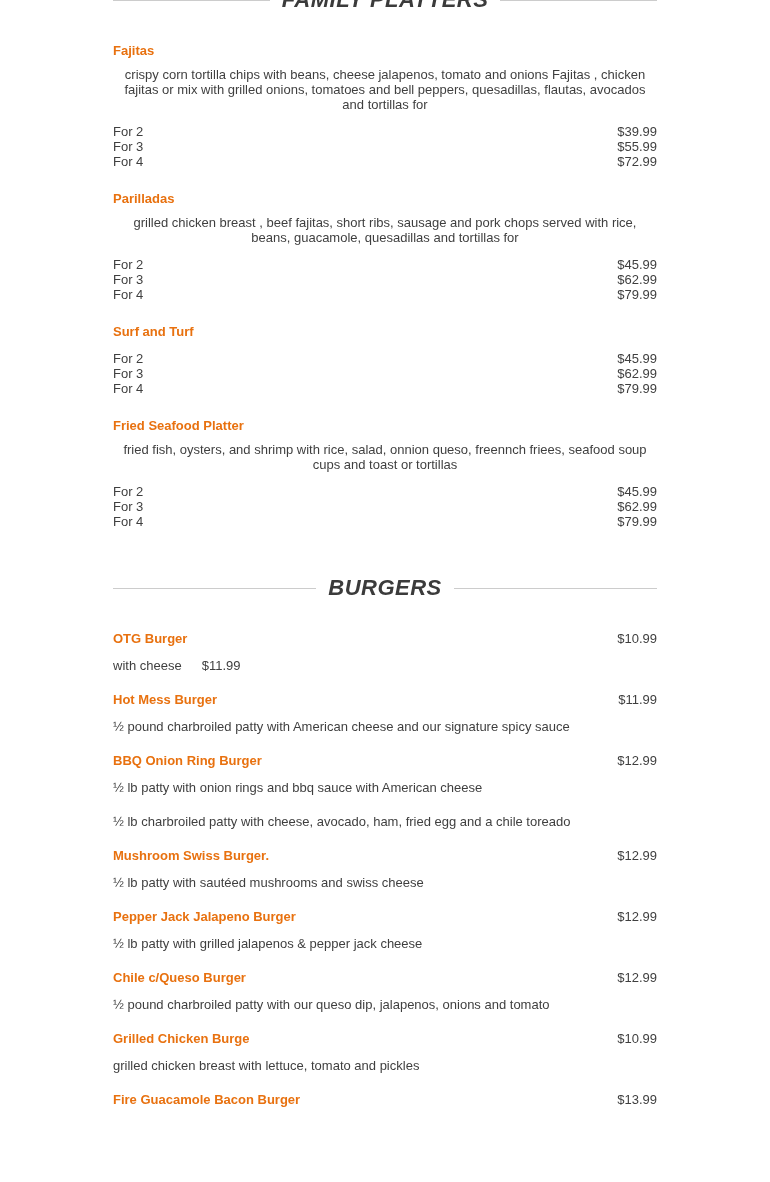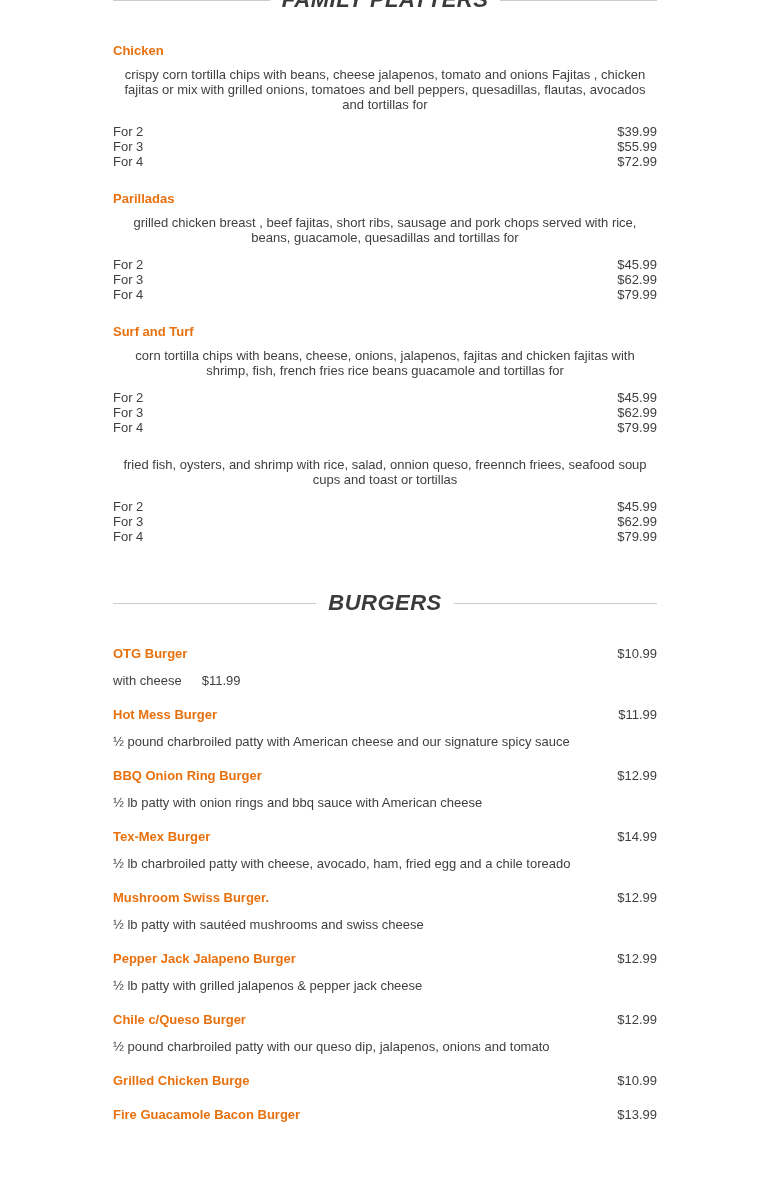--- a/index.html
+++ b/index.html
@@ -76,21 +76,21 @@
 <div class="menu">
 
   <div class="section">
     <div class="section-header clipped">
       <span class="rule"></span>
       <h2 class="section-title">FAMILY PLATTERS</h2>
       <span class="rule"></span>
     </div>
 
     <div class="platter">
-      <h3 class="item-name">Chicken</h3>
+      <h3 class="item-name">Fajitas</h3>
       <p class="item-desc">crispy corn tortilla chips with beans, cheese jalapenos, tomato and onions Fajitas , chicken fajitas or mix with grilled onions, tomatoes and bell peppers, quesadillas, flautas, avocados and tortillas for</p>
       <div class="options">
         <div class="option-row">
           <span class="opt-label">For 2</span>
           <span class="price">$39.99</span>
         </div>
         <div class="option-row">
           <span class="opt-label">For 3</span>
           <span class="price">$55.99</span>
         </div>
@@ -115,38 +115,38 @@
         </div>
         <div class="option-row">
           <span class="opt-label">For 4</span>
           <span class="price">$79.99</span>
         </div>
       </div>
     </div>
 
     <div class="platter">
       <h3 class="item-name">Surf and Turf</h3>
-      <p class="item-desc">corn tortilla chips with beans, cheese, onions, jalapenos, fajitas and chicken fajitas with shrimp, fish, french fries rice beans guacamole and tortillas for</p>
       <div class="options">
         <div class="option-row">
           <span class="opt-label">For 2</span>
           <span class="price">$45.99</span>
         </div>
         <div class="option-row">
           <span class="opt-label">For 3</span>
           <span class="price">$62.99</span>
         </div>
         <div class="option-row">
           <span class="opt-label">For 4</span>
           <span class="price">$79.99</span>
         </div>
       </div>
     </div>
 
     <div class="platter">
+      <h3 class="item-name">Fried Seafood Platter</h3>
       <p class="item-desc">fried fish, oysters, and shrimp with rice, salad, onnion queso, freennch friees, seafood soup cups and toast or tortillas</p>
       <div class="options">
         <div class="option-row">
           <span class="opt-label">For 2</span>
           <span class="price">$45.99</span>
         </div>
         <div class="option-row">
           <span class="opt-label">For 3</span>
           <span class="price">$62.99</span>
         </div>
@@ -190,24 +190,20 @@
       <div class="burger-head">
         <h3 class="item-name">BBQ Onion Ring Burger</h3>
         <span class="price">$12.99</span>
       </div>
       <div class="burger-desc">
         <p class="item-desc">½ lb patty with onion rings and bbq sauce with American cheese</p>
       </div>
     </div>
 
     <div class="burger">
-      <div class="burger-head">
-        <h3 class="item-name">Tex-Mex Burger</h3>
-        <span class="price">$14.99</span>
-      </div>
       <div class="burger-desc">
         <p class="item-desc">½ lb charbroiled patty with cheese, avocado, ham, fried egg and a chile toreado</p>
       </div>
     </div>
 
     <div class="burger">
       <div class="burger-head">
         <h3 class="item-name">Mushroom Swiss Burger.</h3>
         <span class="price">$12.99</span>
       </div>
@@ -234,20 +230,23 @@
       <div class="burger-desc">
         <p class="item-desc">½ pound charbroiled patty with our queso dip, jalapenos, onions and tomato</p>
       </div>
     </div>
 
     <div class="burger">
       <div class="burger-head">
         <h3 class="item-name">Grilled Chicken Burge</h3>
         <span class="price">$10.99</span>
       </div>
+      <div class="burger-desc">
+        <p class="item-desc">grilled chicken breast with lettuce, tomato and pickles</p>
+      </div>
     </div>
 
     <div class="burger">
       <div class="burger-head">
         <h3 class="item-name">Fire Guacamole Bacon Burger</h3>
         <span class="price">$13.99</span>
       </div>
 
     </div>
   </div>

